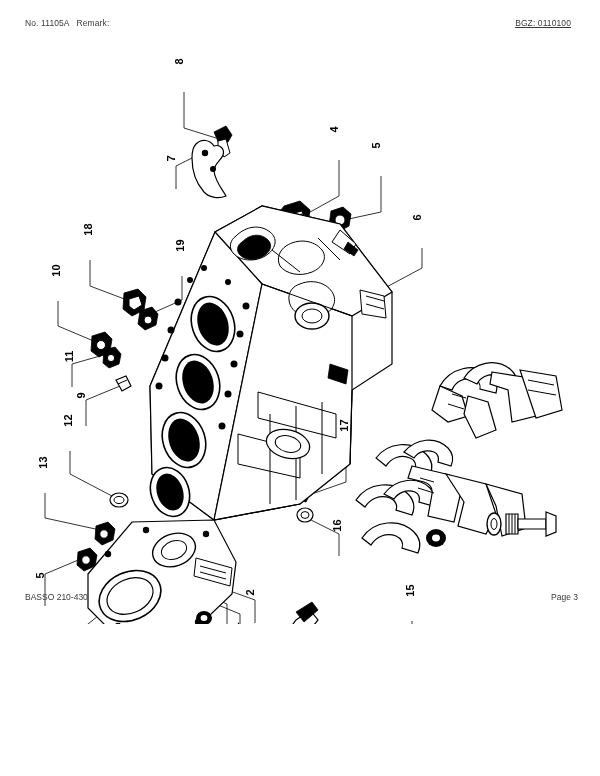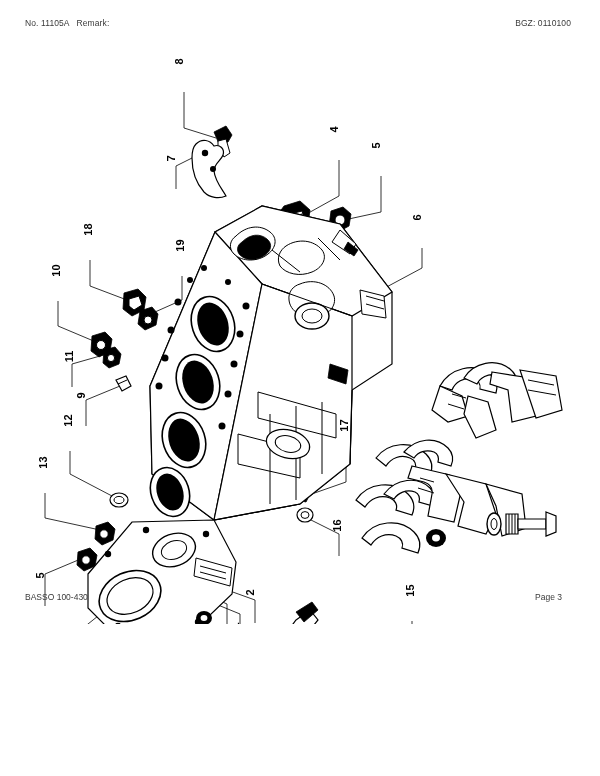--- a/index.html
+++ b/index.html
@@ -32,38 +32,39 @@
     position: absolute;
     left: 25px;
     top: 0;
     white-space: pre;
   }
   .hdr-right {
     position: absolute;
     right: 29px;
     top: 0;
     white-space: pre;
+    text-decoration: underline;
   }
   .ftr {
     position: absolute;
     bottom: 18px;
     left: 0;
     width: 100%;
     height: 14px;
     font-size: 8.5px;
     color: #3a3a3a;
   }
   .ftr-left {
     position: absolute;
     left: 25px;
     top: 0;
   }
   .ftr-right {
     position: absolute;
-    right: 38px;
+    right: 22px;
     top: 0;
     padding-left: 9px;
   }
   
   .figure {
     position: absolute;
     left: 0;
     top: 34px;
     width: 600px;
     height: 706px;
@@ -388,17 +389,17 @@
     <span class="callout" style="left:404px; top:585px;">15</span>
   </div>
 
   <div>
     <span class="partnum" style="left:99px;  top:663px;">94-910 (8)</span>
     <span class="partnum" style="left:180px; top:649px;">94-5623 (8)</span>
   </div>
 
 
   <div class="ftr">
-    <span class="ftr-left">BASSO 100-430</span>
+    <span class="ftr-left">BASSO 210-430</span>
     <span class="ftr-right">Page 3</span>
   </div>
 
 </div>
 
 </body></html>

